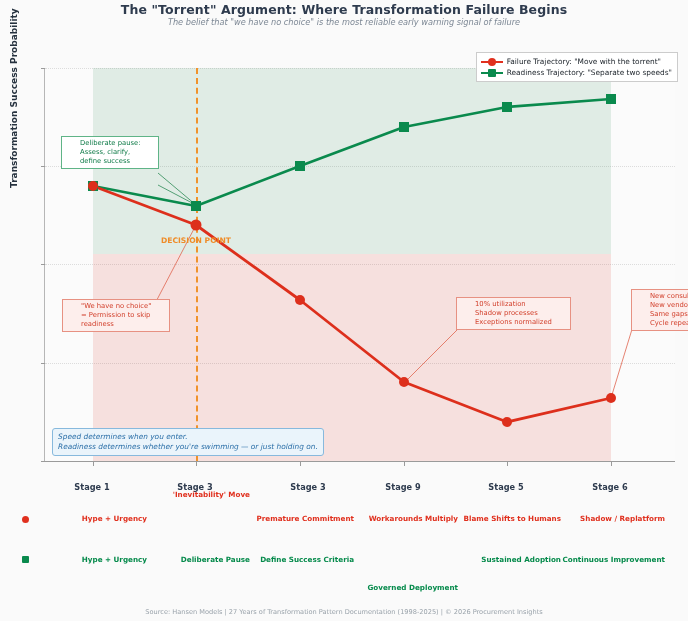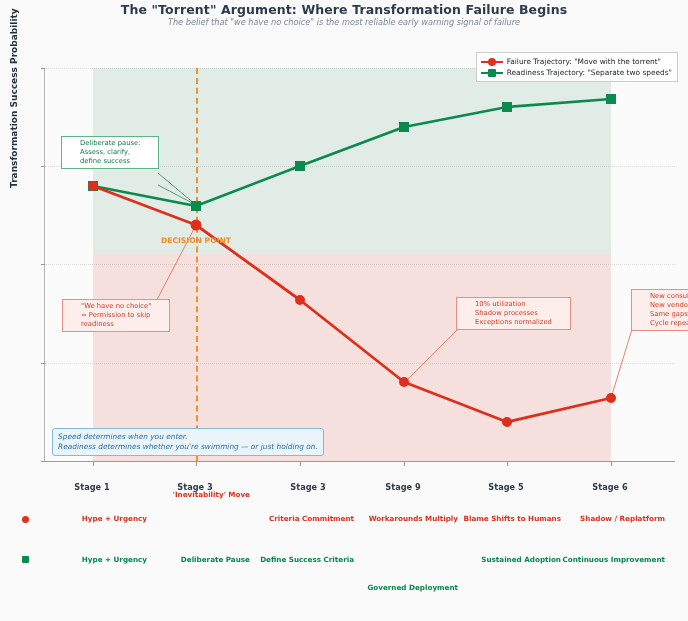--- a/index.html
+++ b/index.html
@@ -215,21 +215,21 @@
   <div class="xcat" style="left:253px;top:482px;">Stage 3</div>
   <div class="xcat" style="left:348px;top:482px;">Stage 9</div>
   <div class="xcat" style="left:451px;top:482px;">Stage 5</div>
   <div class="xcat" style="left:555px;top:482px;">Stage 6</div>
 
   <div class="rowdot fail" style="left:22px;top:516px;"></div>
   <div class="rowlab fail" style="left:37px;top:514px;">Hype +
 Urgency</div>
   <div class="rowlab fail" style="left:140px;top:490px;">'Inevitability'
 Move</div>
-  <div class="rowlab fail" style="left:244px;top:514px;">Criteria
+  <div class="rowlab fail" style="left:244px;top:514px;">Premature
 Commitment</div>
   <div class="rowlab fail" style="left:348px;top:514px;">Workarounds
 Multiply</div>
   <div class="rowlab fail" style="left:451px;top:514px;">Blame Shifts
 to Humans</div>
   <div class="rowlab fail" style="left:555px;top:514px;">Shadow /
 Replatform</div>
 
   <div class="rowdot ready" style="left:22px;top:556px;"></div>
   <div class="rowlab ready" style="left:37px;top:555px;">Hype +
@@ -238,13 +238,14 @@
 Pause</div>
   <div class="rowlab ready" style="left:244px;top:555px;">Define Success
 Criteria</div>
   <div class="rowlab ready" style="left:348px;top:555px;margin-top:28px;">Governed
 Deployment</div>
   <div class="rowlab ready" style="left:451px;top:555px;">Sustained
 Adoption</div>
   <div class="rowlab ready" style="left:555px;top:555px;">Continuous
 Improvement</div>
 
+  <div class="footer">Source: Hansen Models | 27 Years of Transformation Pattern Documentation (1998-2025) | © 2026 Procurement Insights</div>
 </div>
 
 </body></html>

